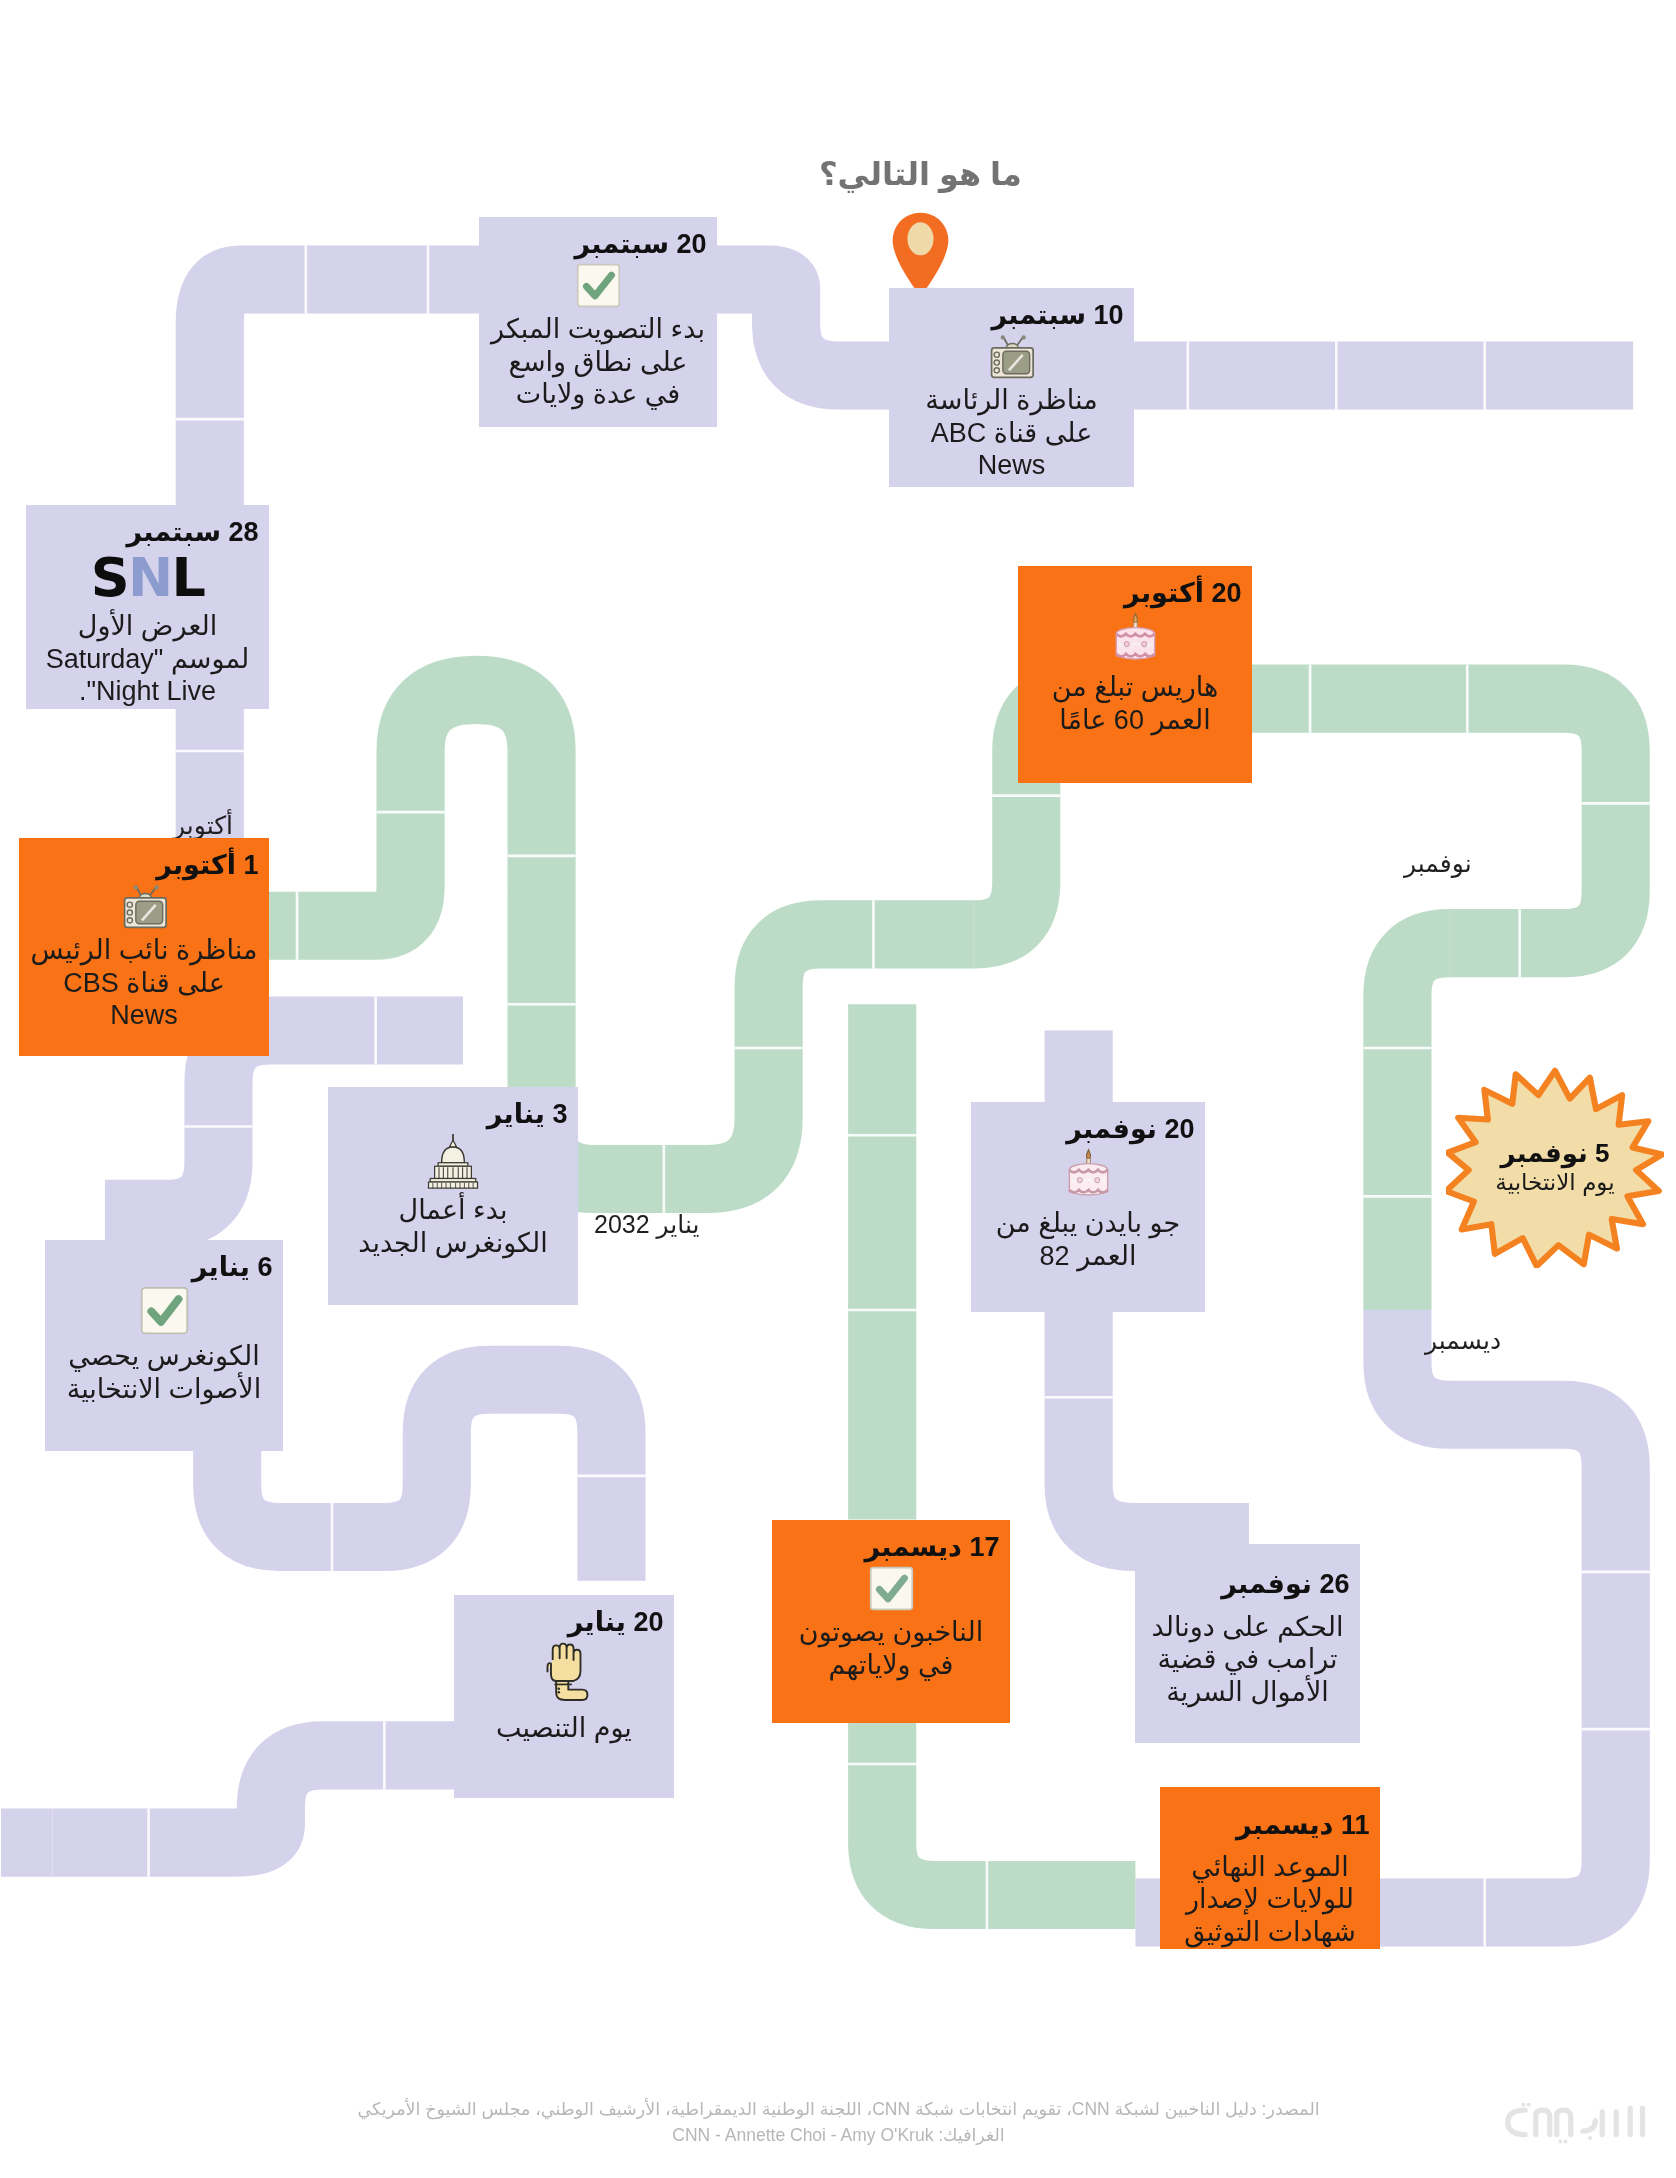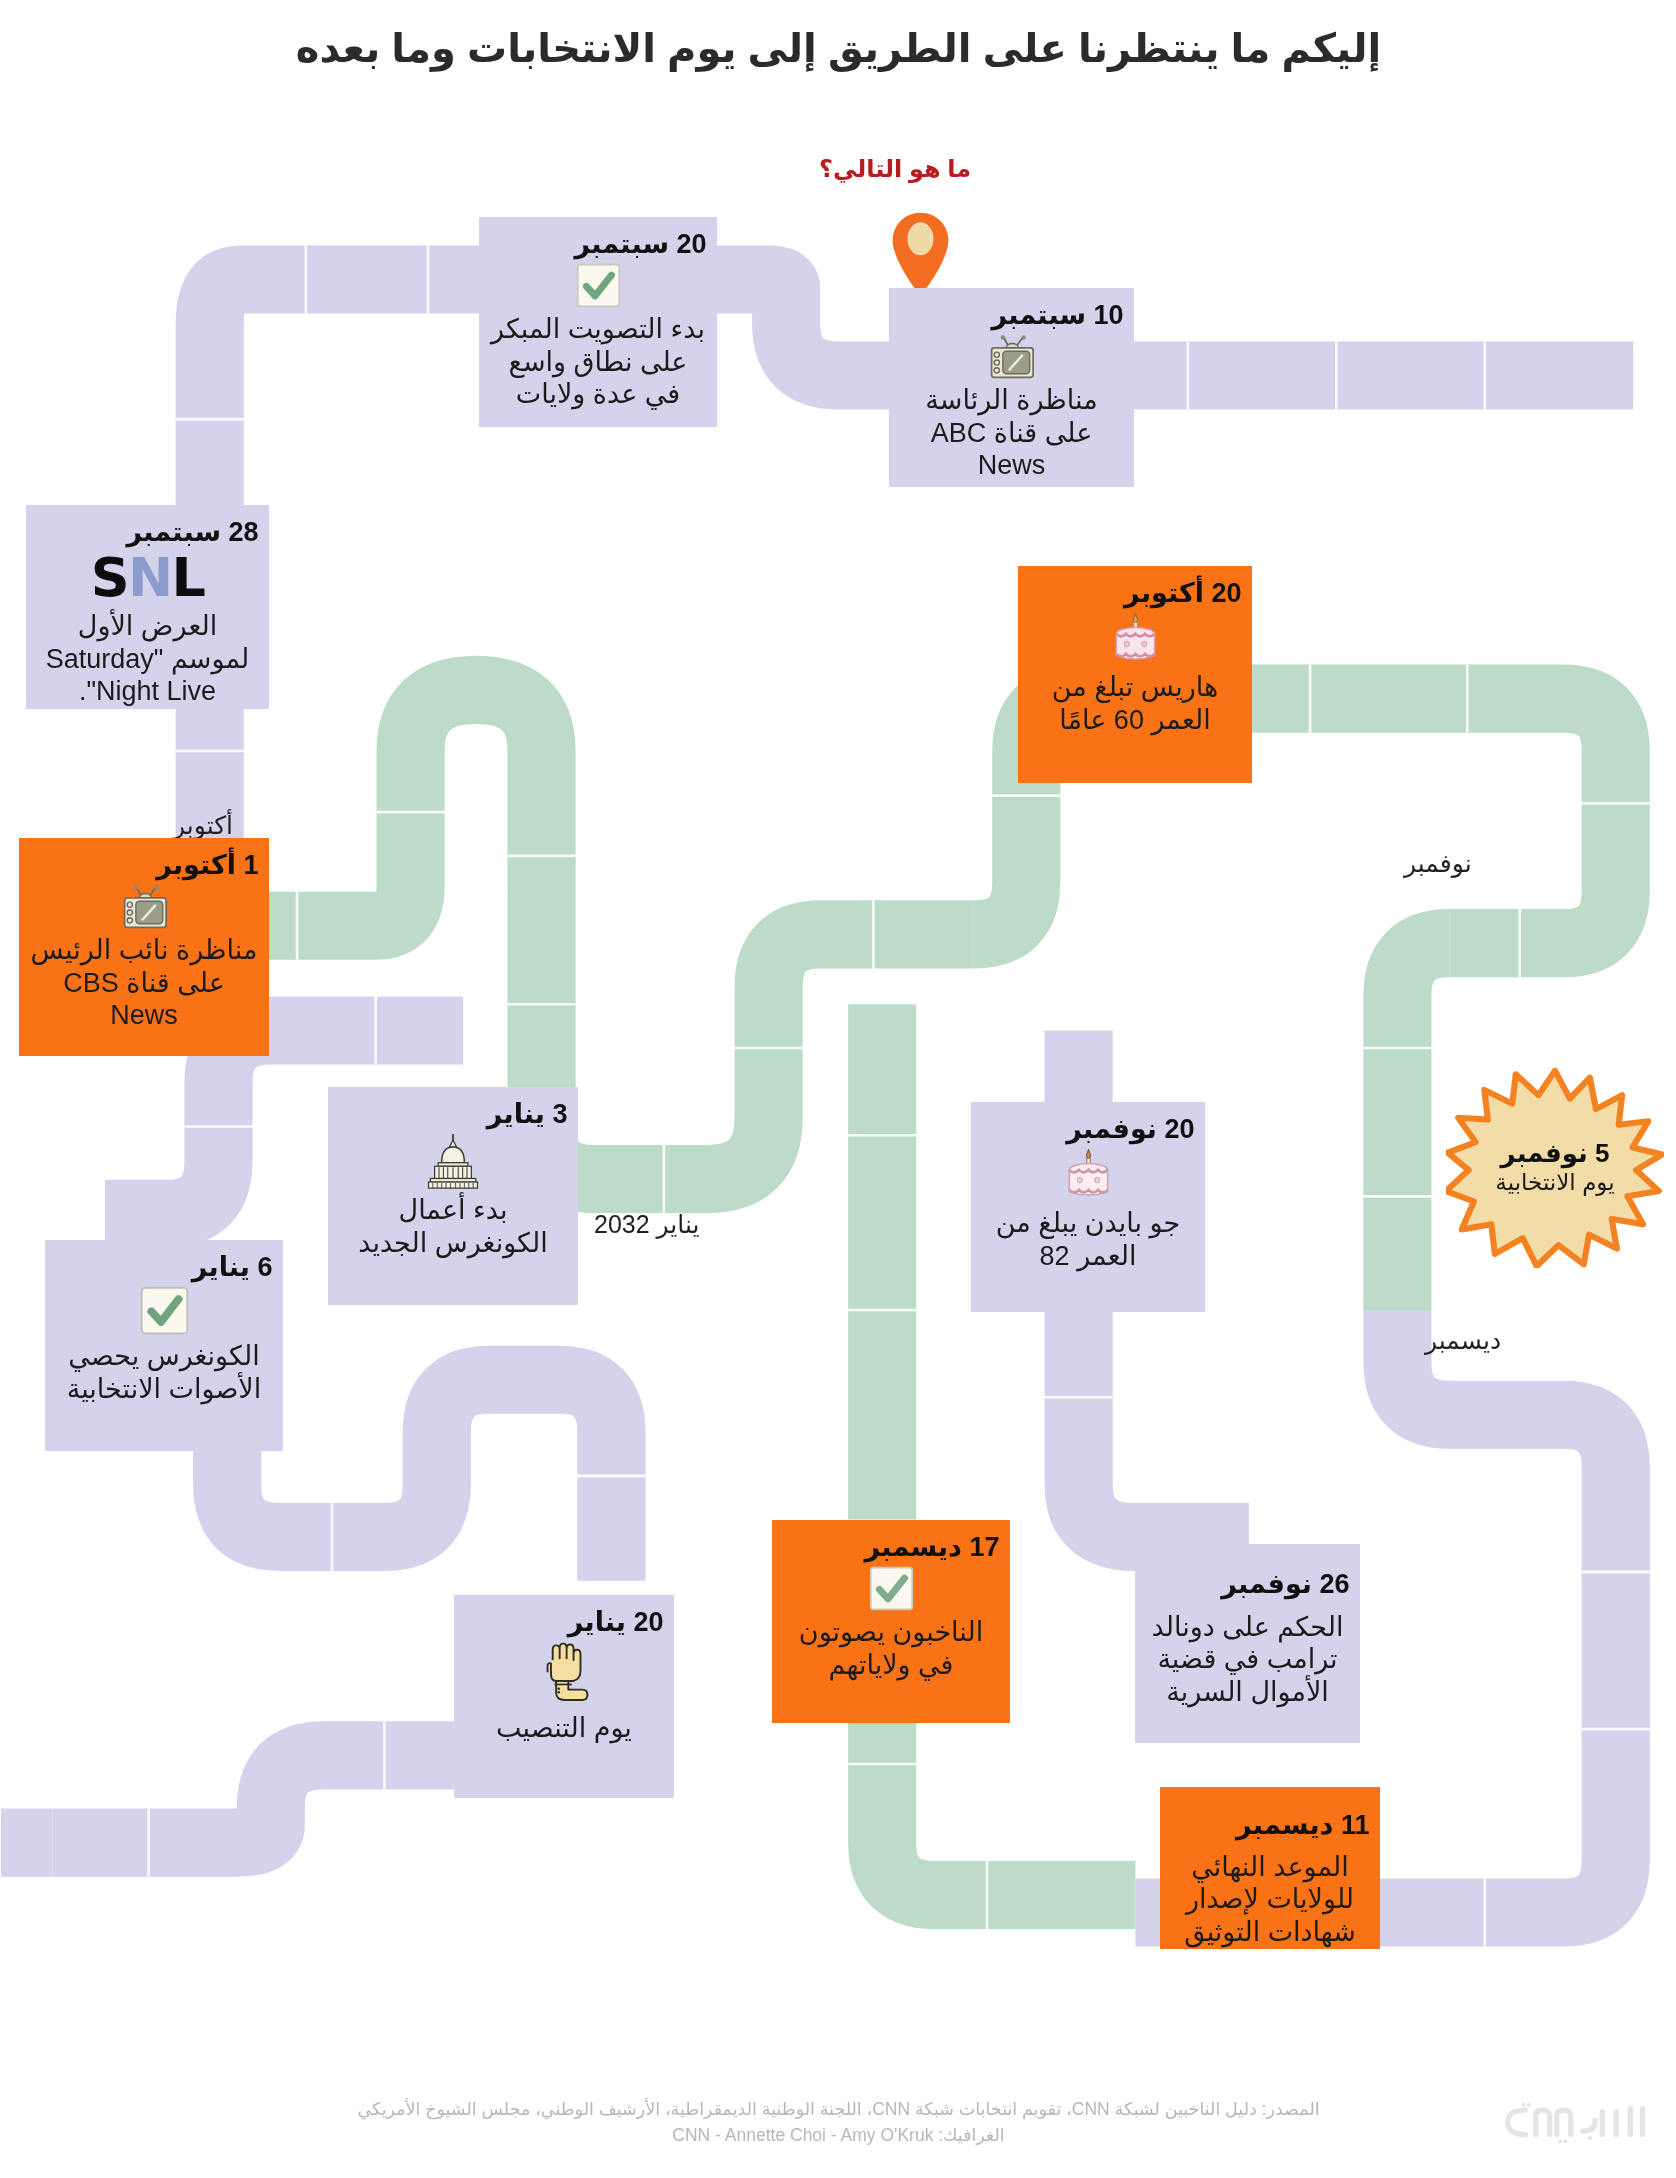--- a/index.html
+++ b/index.html
@@ -27,21 +27,21 @@
   
   .month{
     position:absolute;
     font-size:25px;color:#1f1f1f;font-weight:400;
     white-space:nowrap;
   }
 
   
   .whatsnext{
     position:absolute;
-    font-size:24px;font-weight:bold;color:#b91c1c;
+    font-size:32px;font-weight:bold;color:#737373;
     white-space:nowrap;
   }
   .pin{position:absolute;}
 
   
   .card{
     position:absolute;
     box-sizing:border-box;
     padding:12.2px 10.5px 14px 10.5px;
     text-align:center;
@@ -84,21 +84,20 @@
     position:absolute;left:0;width:1677px;text-align:center;
     color:#b7b7b7;font-size:17.5px;line-height:1.5;
   }
   .cnnmark{position:absolute;opacity:.55;}
 </style>
 </head>
 <body>
 
 <div id="stage">
 
-  <div class="title">إليكم ما ينتظرنا على الطريق إلى يوم الانتخابات وما بعده</div>
 
   <svg id="track" viewBox="0 0 1920 2494" xmlns="http://www.w3.org/2000/svg">
     <defs>
       <style>
         .tp{fill:none;stroke:#D5D2EC;stroke-width:78;stroke-linecap:butt;stroke-linejoin:round;}
         .tg{fill:none;stroke:#BDDCC7;stroke-width:78;stroke-linecap:butt;stroke-linejoin:round;}
         .tick{stroke:#ffffff;stroke-width:3;}
       </style>
     </defs>
 

